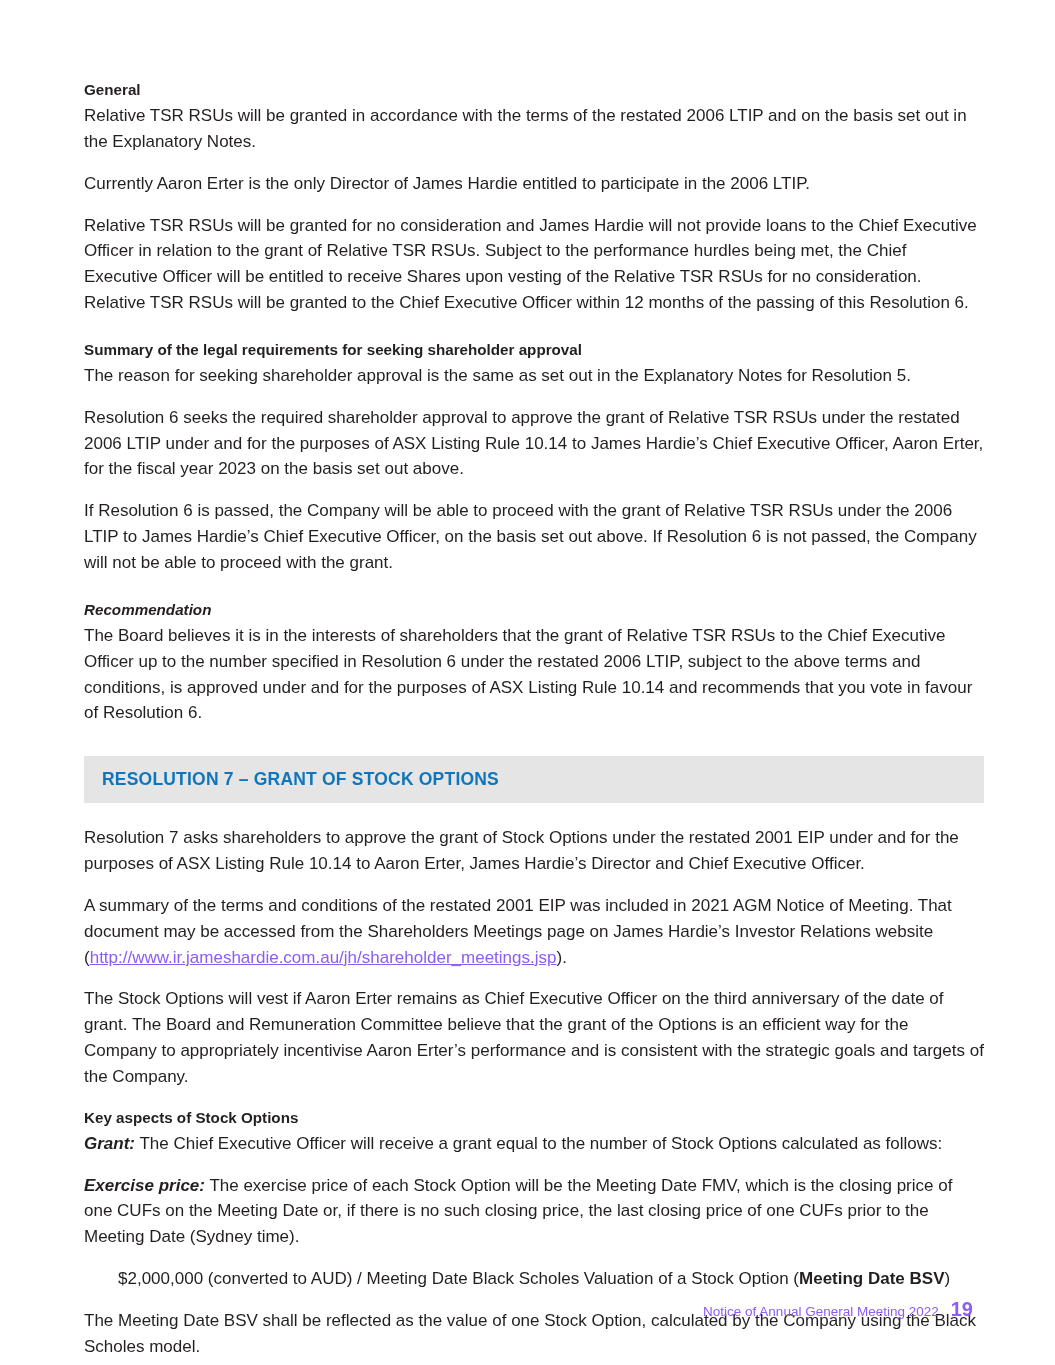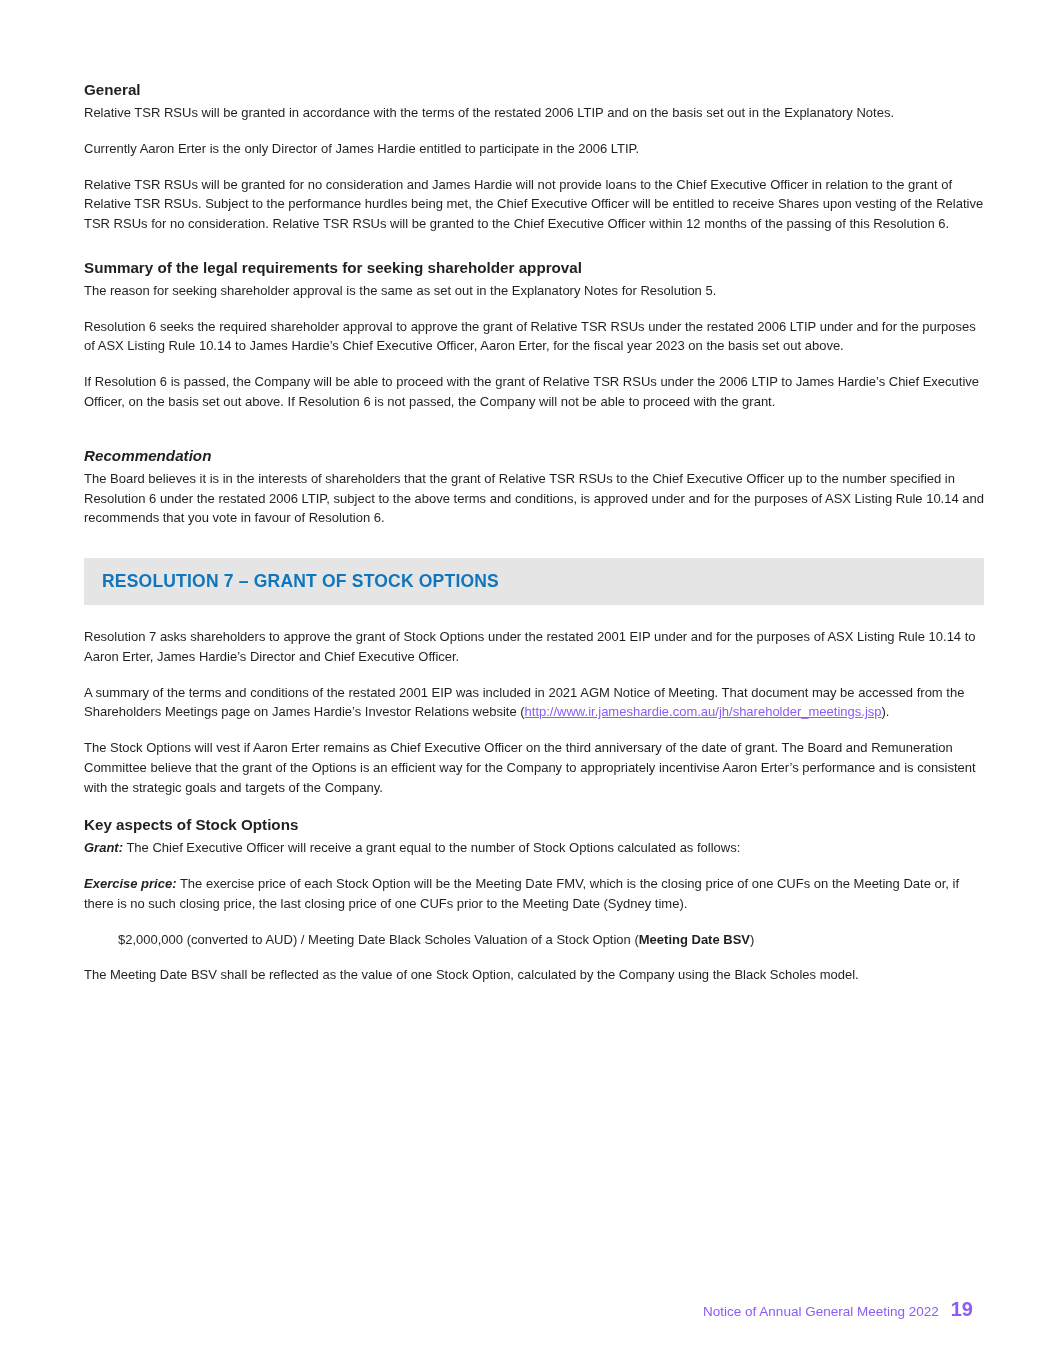--- a/index.html
+++ b/index.html
@@ -21,21 +21,21 @@
     width: 1055px;
     height: 1365px;
     box-sizing: border-box;
     padding: 78px 82px 0 84px;
   }
   .content {
     width: 900px;
   }
   p {
     margin: 0 0 16px 0;
-    font-size: 13px;
+    font-size: 17px;
     line-height: 1.52;
     color: #231f20;
   }
   .heading-bold {
     margin: 0 0 2px 0;
     font-size: 15.2px;
     line-height: 1.52;
     font-weight: bold;
     color: #231f20;
   }
@@ -97,21 +97,21 @@
     <div class="heading-bold">General</div>
     <p>Relative TSR RSUs will be granted in accordance with the terms of the restated 2006 LTIP and on the basis set out in the Explanatory Notes.</p>
     <p>Currently Aaron Erter is the only Director of James Hardie entitled to participate in the 2006 LTIP.</p>
     <p>Relative TSR RSUs will be granted for no consideration and James Hardie will not provide loans to the Chief Executive Officer in relation to the grant of Relative TSR RSUs. Subject to the performance hurdles being met, the Chief Executive Officer will be entitled to receive Shares upon vesting of the Relative TSR RSUs for no consideration. Relative TSR RSUs will be granted to the Chief Executive Officer within 12 months of the passing of this Resolution 6.</p>
 
     <div class="heading-bold" style="margin-top:22px;">Summary of the legal requirements for seeking shareholder approval</div>
     <p>The reason for seeking shareholder approval is the same as set out in the Explanatory Notes for Resolution 5.</p>
     <p>Resolution 6 seeks the required shareholder approval to approve the grant of Relative TSR RSUs under the restated 2006 LTIP under and for the purposes of ASX Listing Rule 10.14 to James Hardie’s Chief Executive Officer, Aaron Erter, for the fiscal year 2023 on the basis set out above.</p>
     <p>If Resolution 6 is passed, the Company will be able to proceed with the grant of Relative TSR RSUs under the 2006 LTIP to James Hardie’s Chief Executive Officer, on the basis set out above. If Resolution 6 is not passed, the Company will not be able to proceed with the grant.</p>
 
-    <div class="heading-bold-italic" style="margin-top:32px;">Recommendation</div>
+    <div class="heading-bold-italic" style="margin-top:22px;">Recommendation</div>
     <p>The Board believes it is in the interests of shareholders that the grant of Relative TSR RSUs to the Chief Executive Officer up to the number specified in Resolution 6 under the restated 2006 LTIP, subject to the above terms and conditions, is approved under and for the purposes of ASX Listing Rule 10.14 and recommends that you vote in favour of Resolution 6.</p>
 
     <div class="section-bar">
       <span class="section-bar-title">RESOLUTION 7 – GRANT OF STOCK OPTIONS</span>
     </div>
 
     <p>Resolution 7 asks shareholders to approve the grant of Stock Options under the restated 2001 EIP under and for the purposes of ASX Listing Rule 10.14 to Aaron Erter, James Hardie’s Director and Chief Executive Officer.</p>
     <p><span>A summary of the terms and conditions of the restated 2001 EIP was included in 2021 AGM Notice of Meeting. That document may be accessed from the Shareholders Meetings page on James Hardie’s Investor Relations website (</span><a class="link" href="#">http://www.ir.jameshardie.com.au/jh/shareholder_meetings.jsp</a><span>).</span></p>
 
     <p>The Stock Options will vest if Aaron Erter remains as Chief Executive Officer on the third anniversary of the date of grant. The Board and Remuneration Committee believe that the grant of the Options is an efficient way for the Company to appropriately incentivise Aaron Erter’s performance and is consistent with the strategic goals and targets of the Company.</p>

